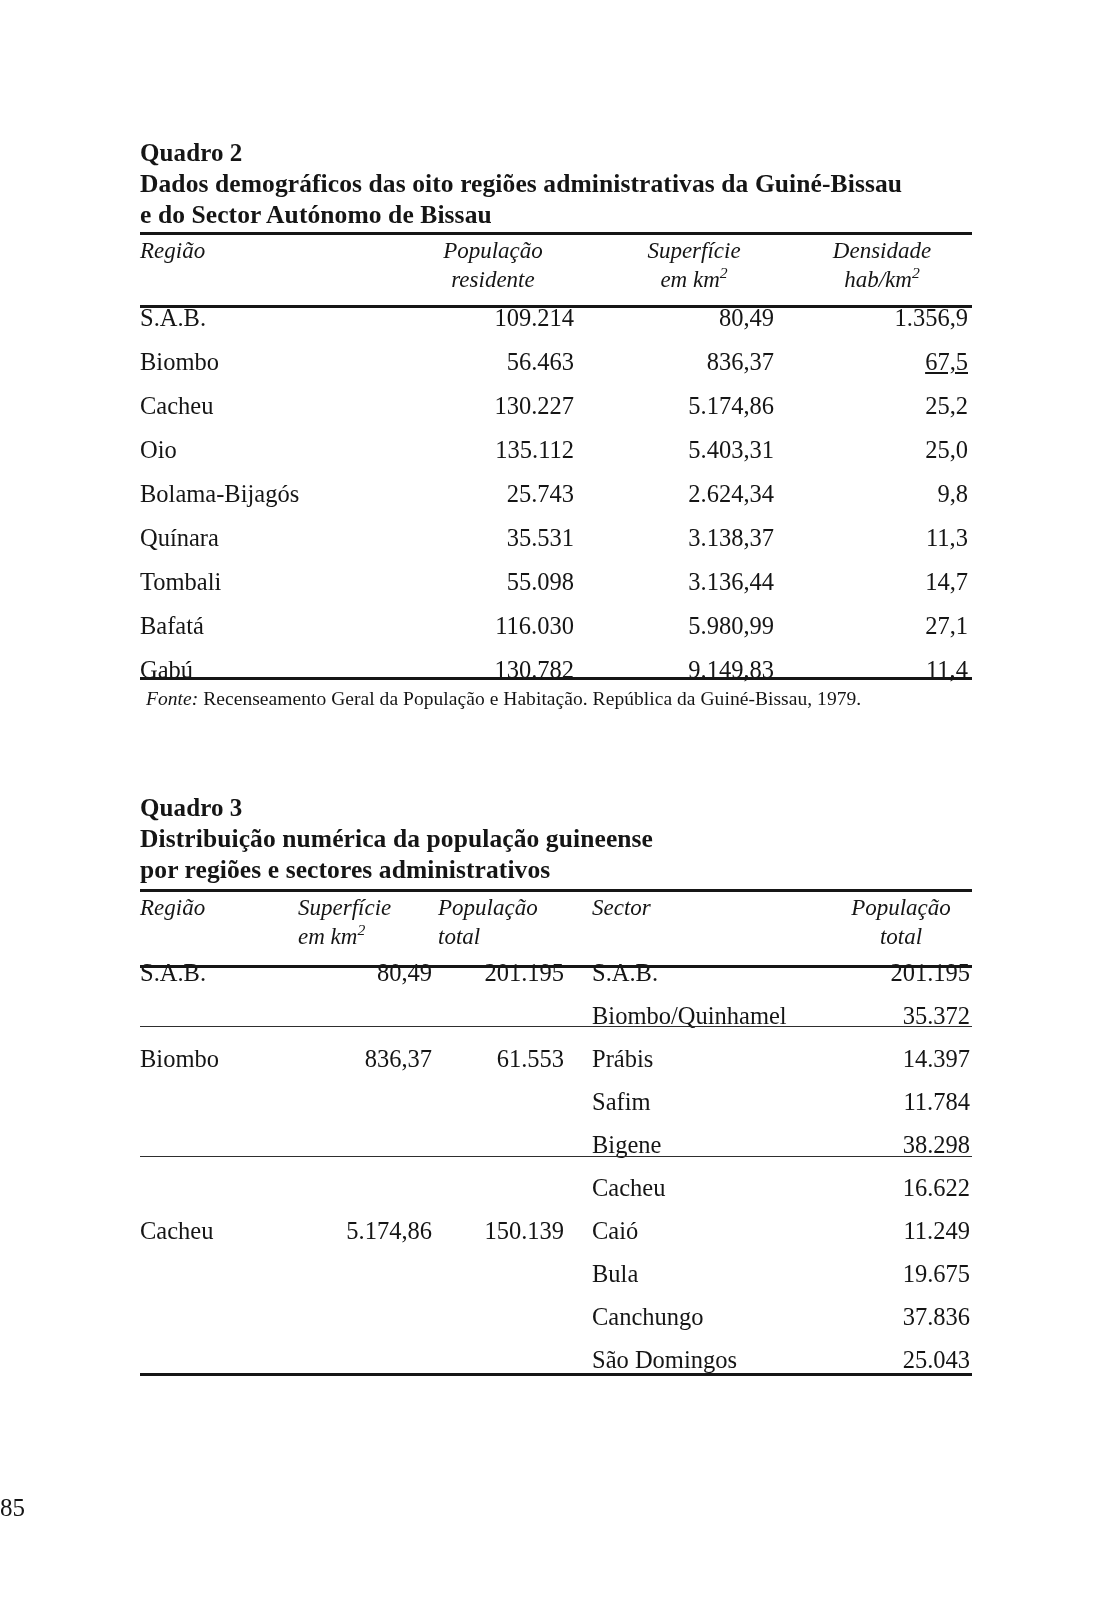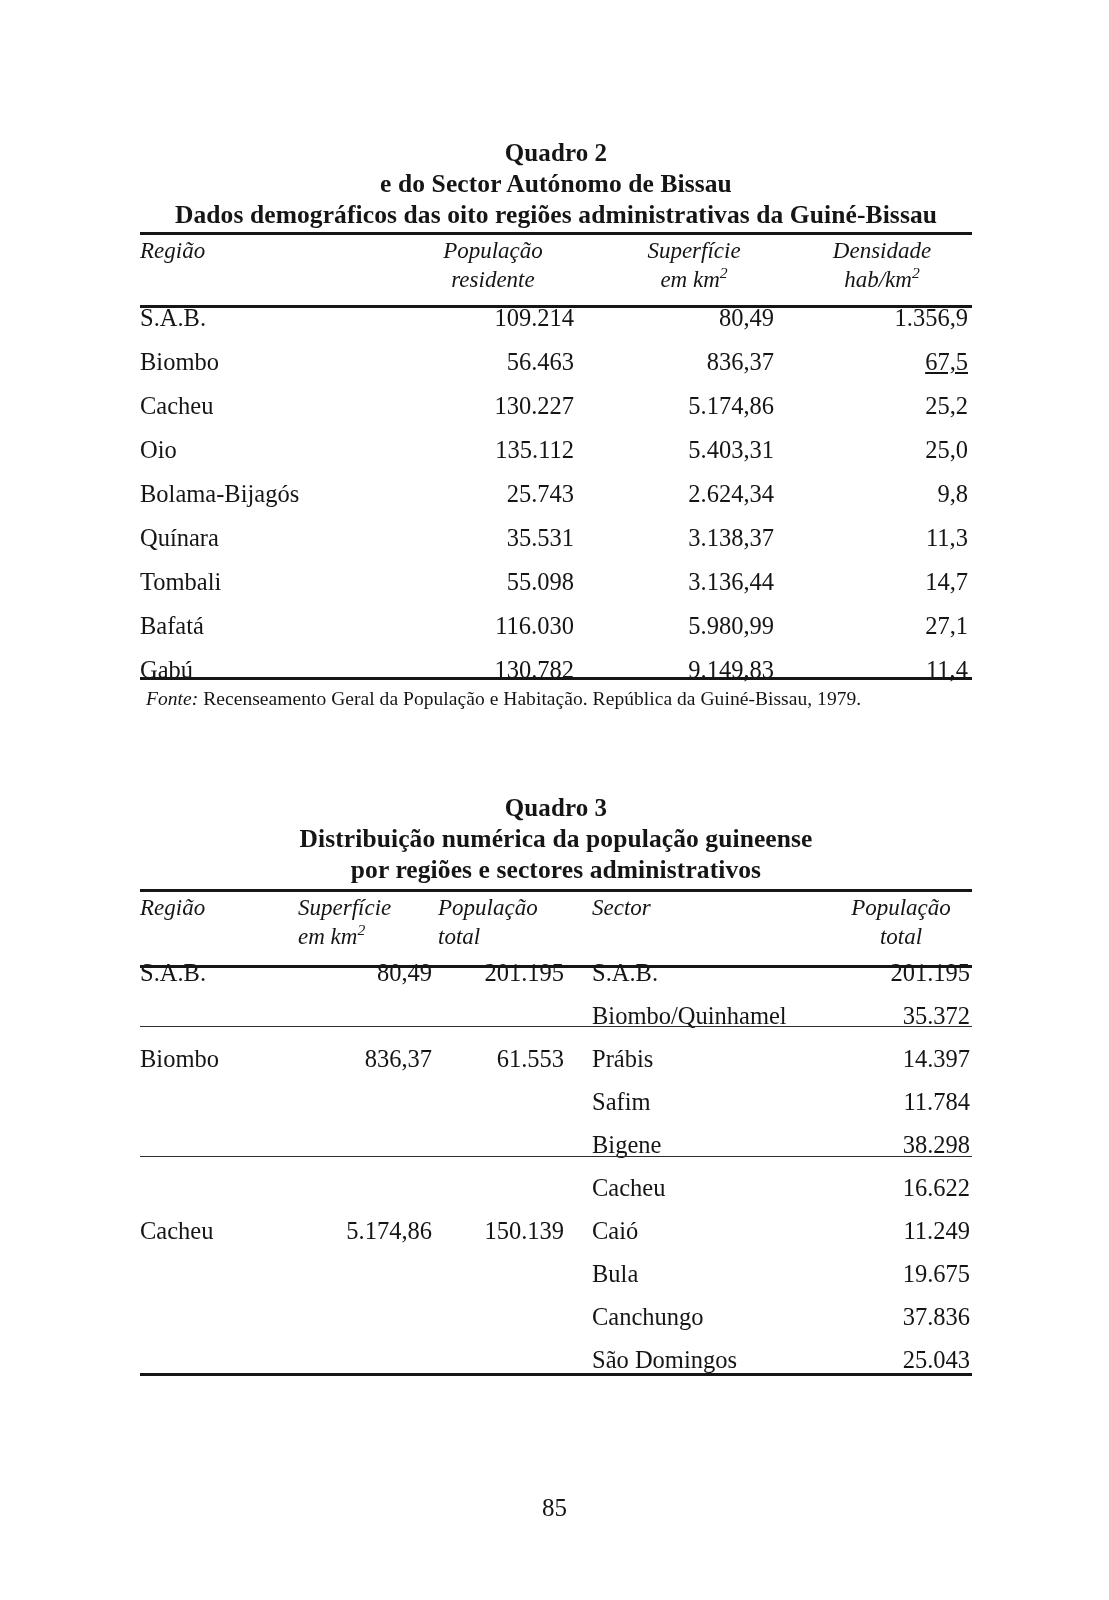--- a/index.html
+++ b/index.html
@@ -23,21 +23,21 @@
     width: 1109px;
     height: 1600px;
   }
 
   
   .block {
     position: absolute;
   }
 
   .caption {
-    text-align: center;
+    text-align: left;
     font-weight: bold;
     font-size: 25px;
     line-height: 31px;
     letter-spacing: 0.1px;
   }
   .caption .cap-num {
     display: block;
     font-weight: bold;
     font-size: 25px;
   }
@@ -131,33 +131,33 @@
     font-size: 19.5px;
     line-height: 26px;
     letter-spacing: 0.05px;
   }
   .source .fonte { font-style: italic; }
 
   
   .folio {
     position: absolute;
     width: 1109px;
-    text-align: center;
+    text-align: left;
     font-size: 25px;
   }
 </style>
 </head>
 <body>
 
 <div class="page">
 
   <div class="block caption" style="left:140px; top:137px; width:832px;">
     <span class="cap-num">Quadro 2</span>
+    <span class="cap-line">Dados demográficos das oito regiões administrativas da Guiné-Bissau</span>
     <span class="cap-line">e do Sector Autónomo de Bissau</span>
-    <span class="cap-line">Dados demográficos das oito regiões administrativas da Guiné-Bissau</span>
   </div>
 
   <div class="rule" style="left:140px; top:232px; width:832px;"></div>
 
   <div class="block" id="q2-wrap">
     <table>
       <colgroup>
         <col class="col-reg">
           <col class="col-pop">
           <col class="col-sup">

